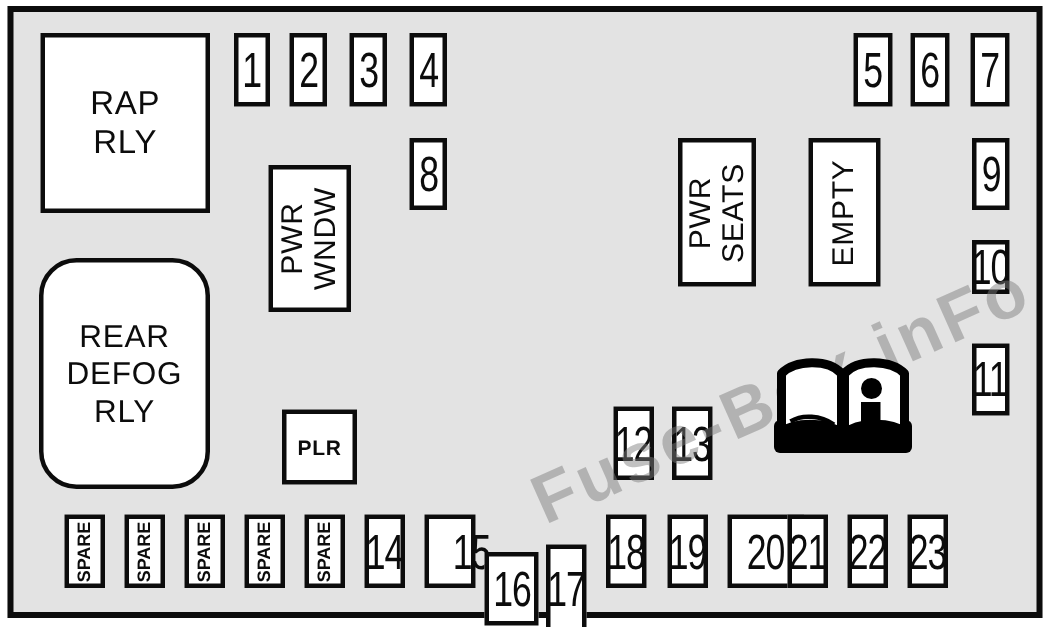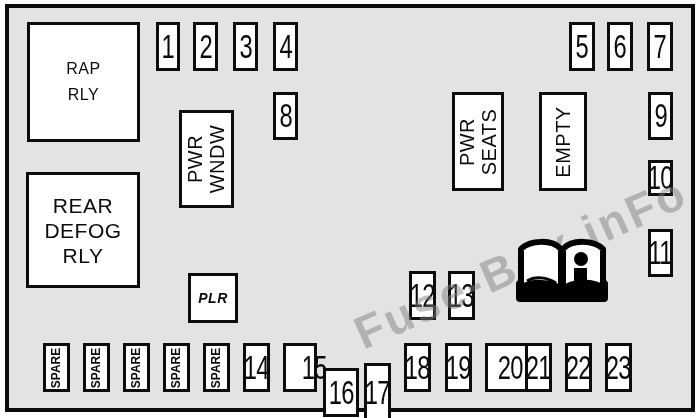--- a/index.html
+++ b/index.html
@@ -10,53 +10,53 @@
   .frame{
     position:absolute;left:5px;top:4px;width:690px;height:408px;
     box-sizing:border-box;border:4px solid #0c0c0c;background:#e3e3e3;
   }
   .box{
     position:absolute;box-sizing:border-box;background:#ffffff;
     border:3px solid #0c0c0c;display:flex;align-items:center;justify-content:center;
     z-index:2;
   }
   .relay-label{
-    white-space:pre-line;text-align:center;font-size:16px;line-height:26px;
+    white-space:pre-line;text-align:center;font-size:22px;line-height:26px;
     letter-spacing:0.5px;
   }
   .rear-label{font-size:21px;line-height:25px;}
   .vtext{
     transform:rotate(-90deg);white-space:pre-line;text-align:center;
     font-size:20px;line-height:22px;letter-spacing:0.5px;
   }
   .fuse .num{
     display:block;font-size:33px;letter-spacing:-1px;transform:scaleX(0.72);
   }
   .spare .vtext{font-size:12px;line-height:12px;font-weight:bold;letter-spacing:0;}
-  .plr-label{font-size:14px;font-weight:bold;letter-spacing:0.5px;font-style:italic;}
+  .plr-label{font-size:14px;font-weight:bold;letter-spacing:0.5px;}
   .watermark{
     position:absolute;left:368px;top:306px;z-index:5;
     font-size:46px;font-weight:bold;letter-spacing:3px;white-space:nowrap;
     color:rgba(125,125,125,0.48);
     transform:rotate(-24deg);transform-origin:0 100%;
     pointer-events:none;
   }
   .book{position:absolute;left:514px;top:236px;width:96px;height:72px;z-index:6;}
 </style>
 </head>
 <body>
 
 <div class="stage">
   <div class="frame"></div>
 
   <div class="box" style="left:27px;top:22px;width:113px;height:120px;">
     <span class="relay-label">RAP
 RLY</span>
   </div>
-  <div class="box" style="left:26px;top:172px;width:114px;height:116px;">
+  <div class="box" style="left:26px;top:172px;width:114px;height:154px;border-radius:25px;">
     <span class="relay-label rear-label">REAR
 DEFOG
 RLY</span>
   </div>
 
   <div class="box" style="left:179px;top:110px;width:55px;height:98px;">
     <span class="vtext">PWR
 WNDW</span>
   </div>
   <div class="box" style="left:452px;top:92px;width:52px;height:99px;">

